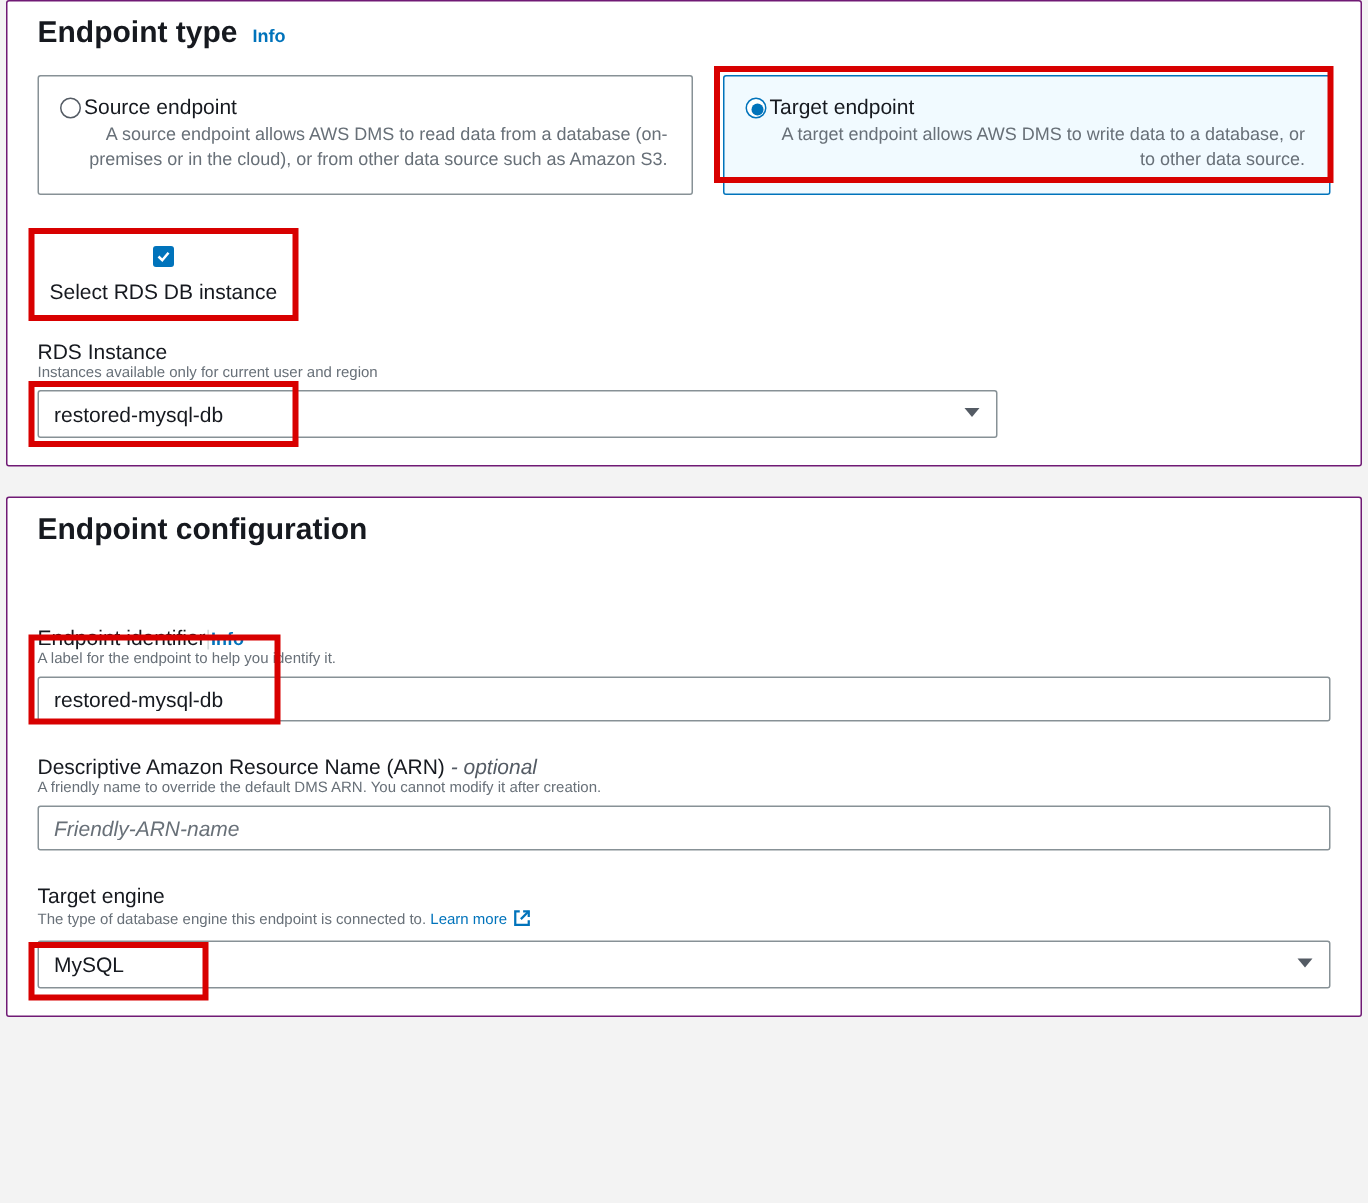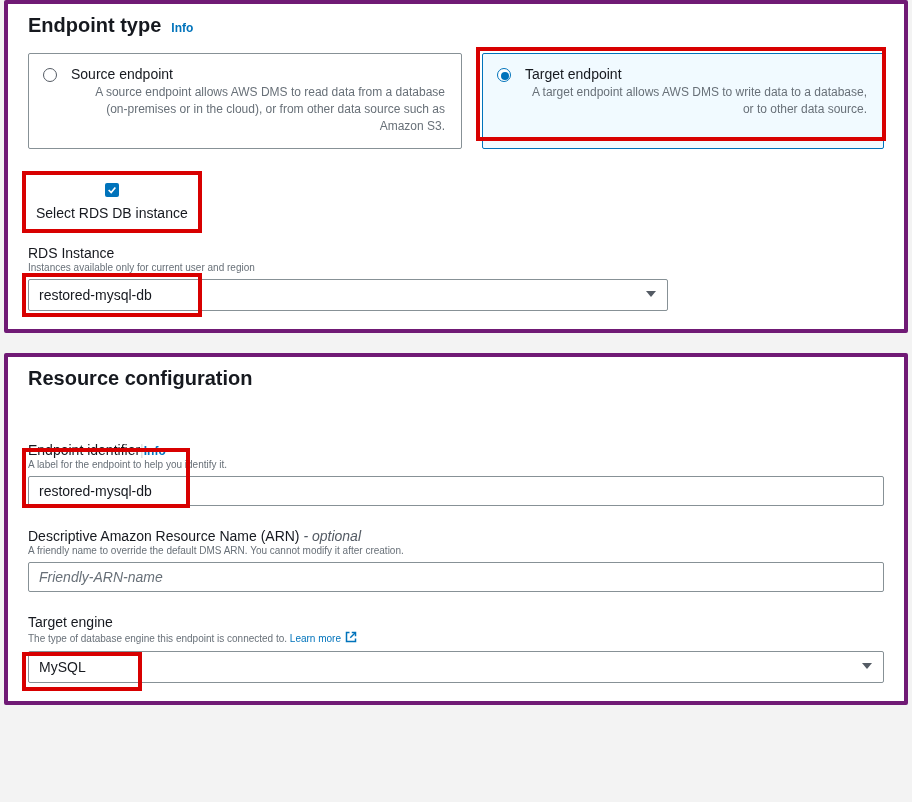--- a/index.html
+++ b/index.html
@@ -6,21 +6,21 @@
   body {
     margin: 0;
     padding: 0;
     font-family: "Amazon Ember", "Helvetica Neue", Arial, sans-serif;
     background: #f3f3f3;
     color: #16191f;
     font-size: 14px;
   }
   .panel {
     background: #fff;
-    border: 4px solid #701a75;
+    border: 1px solid #701a75;
     border-radius: 2px;
     margin: 0 4px 20px 4px;
   }
   .panel-header {
     padding: 10px 20px 2px 20px;
     display: flex;
     align-items: baseline;
     gap: 10px;
   }
   .panel-header h2 {
@@ -41,21 +41,21 @@
   .radio-row {
     display: flex;
     gap: 20px;
   }
   .radio-card {
     flex: 1;
     border: 1px solid #879196;
     border-radius: 2px;
     padding: 12px 16px 14px 14px;
     display: flex;
-    gap: 14px;
+    gap: 2px;
     cursor: pointer;
     background: #fff;
   }
   .radio-card.selected {
     background: #f1faff;
     border: 1px solid #0073bb;
   }
   .radio-card .radio-outer {
     flex: 0 0 auto;
     margin-top: 2px;
@@ -237,21 +237,21 @@
               </svg>
           </span>
         </div>
       </div>
     </div>
   </div>
 </div>
 
 <div class="panel">
   <div class="panel-header" style="padding-bottom:12px;">
-    <h2>Resource configuration</h2>
+    <h2>Endpoint configuration</h2>
   </div>
   <div class="panel-body" style="padding-top:40px;">
 
     <div class="field" style="margin-top:0;">
       <div class="label-inline">
         <span class="field-label">Endpoint identifier</span>
         <span class="vsep">|</span>
         <a class="info-link">Info</a>
       </div>
       <div class="field-help">A label for the endpoint to help you identify it.</div>

